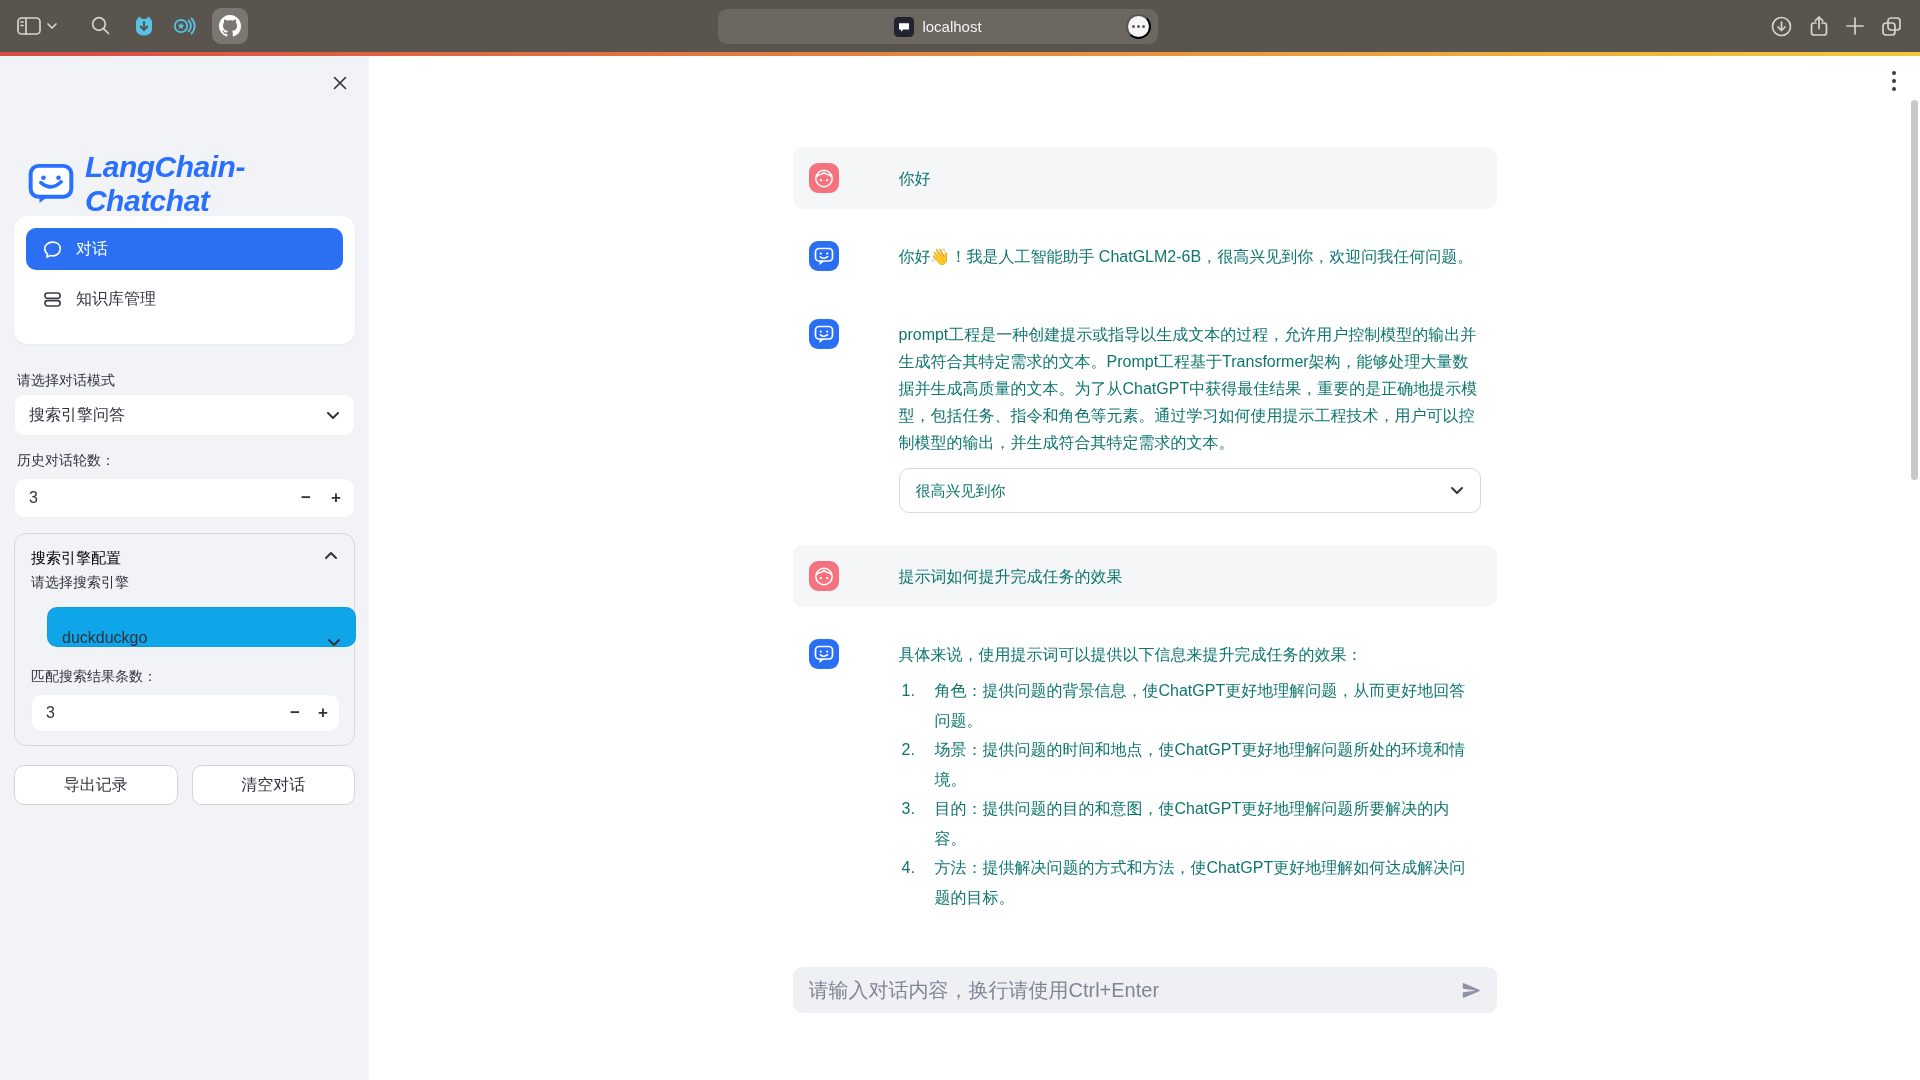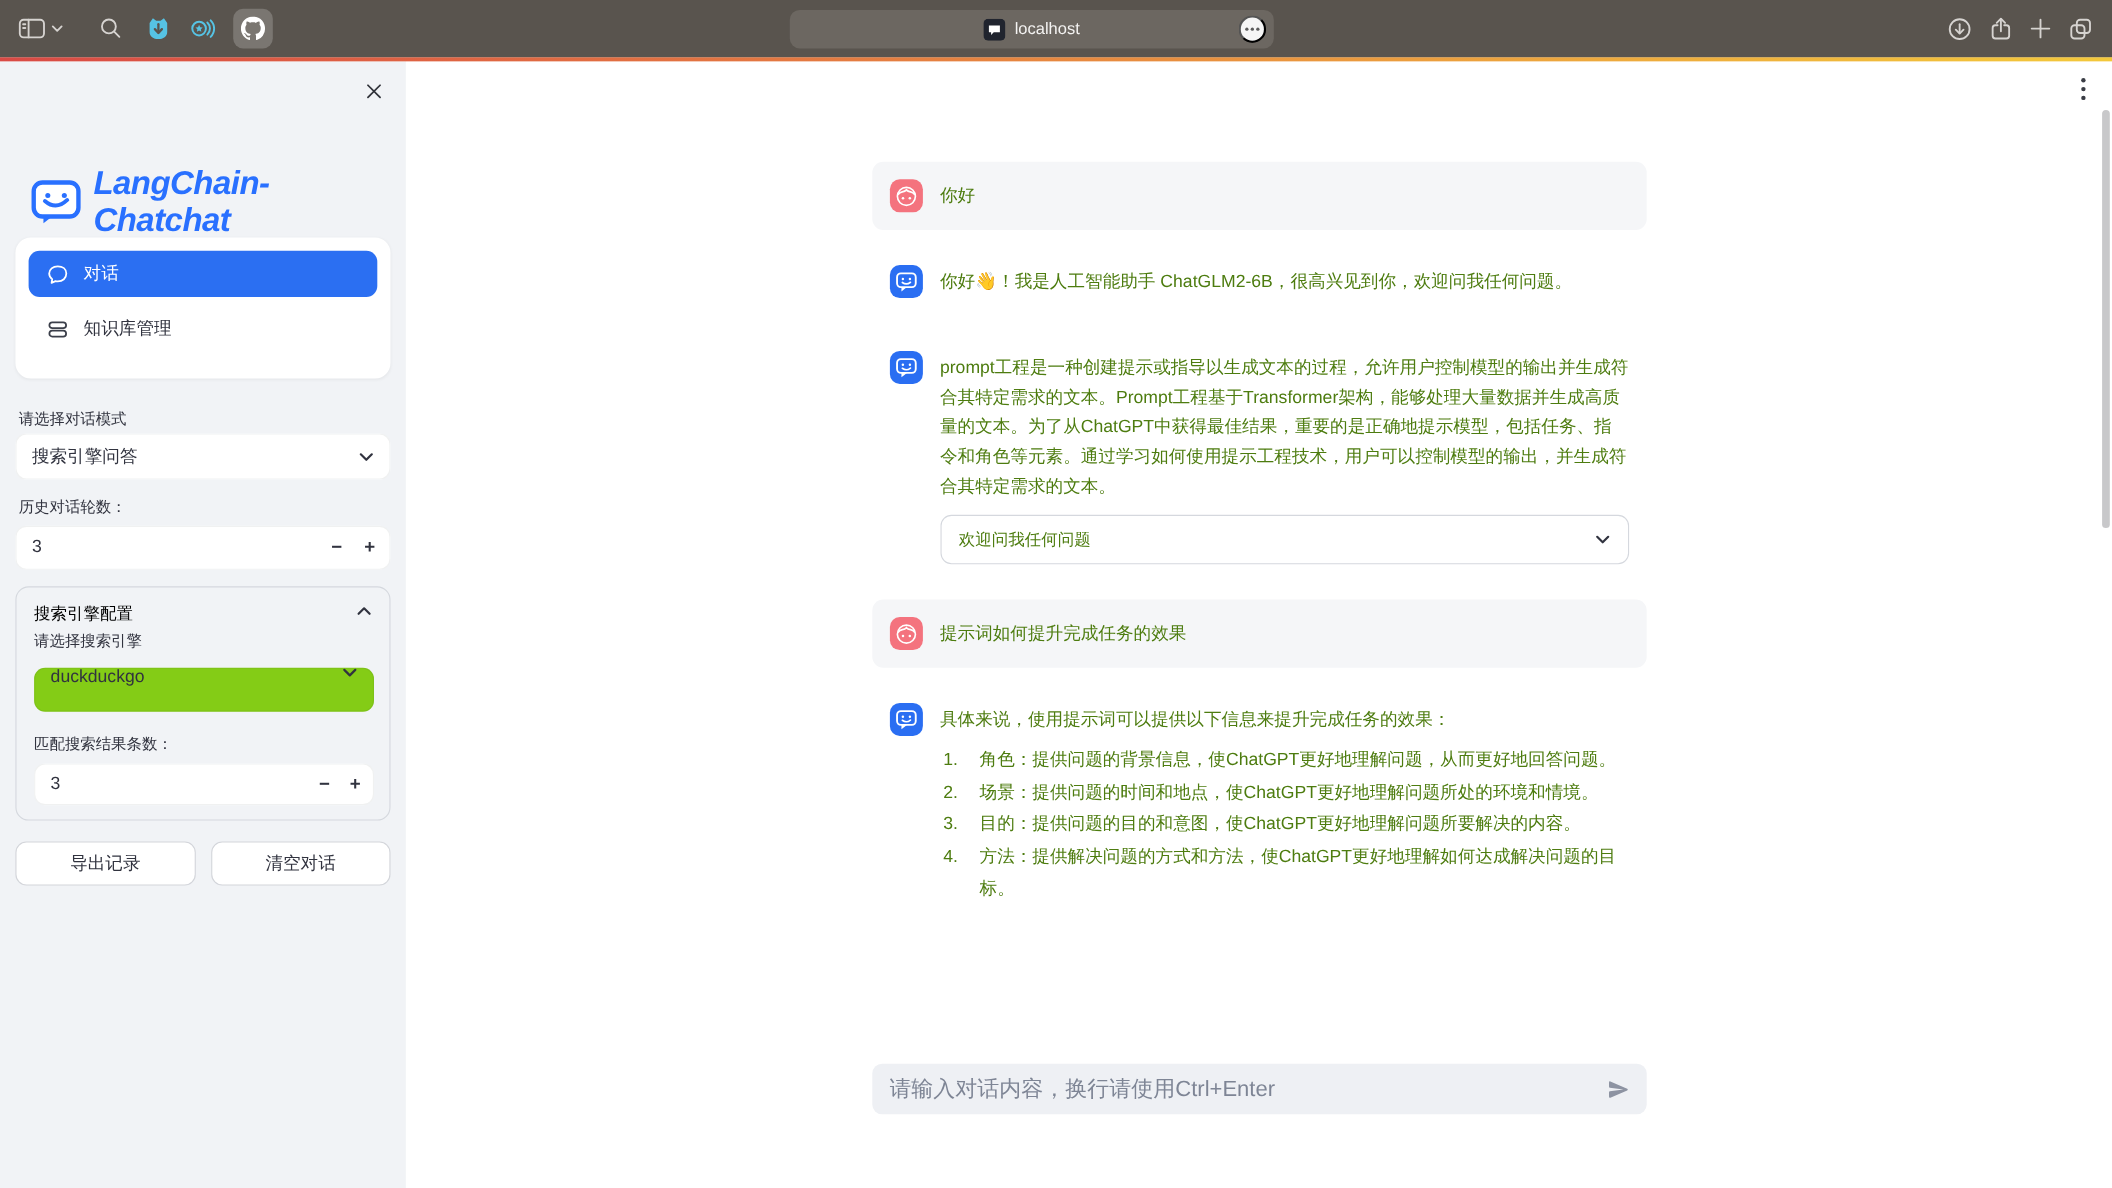--- a/index.html
+++ b/index.html
@@ -44,22 +44,22 @@
   .numinput { position:absolute; left:14px; width:341px; height:40px; background:#fff; border-radius:10px;
     display:flex; align-items:center; padding:0 15px; font-size:16px;
     box-shadow:inset 0 0 0 1px rgba(49,51,63,0.07); }
   .step { position:absolute; top:0; height:100%; width:30px; display:flex; align-items:center;
     justify-content:center; font-size:17px; font-weight:bold; color:#31333f; background:none; border:none; cursor:pointer; }
   .expander { position:absolute; top:477px; left:14px; width:341px; height:213px;
     border:1px solid #d5d8de; border-radius:12px; }
   .exp-head { position:relative; padding:15px 16px 0 16px; font-size:15px; color:#000000; cursor:pointer; }
   .exp-head .chev { position:absolute; right:16px; top:17px; }
   .exp-label { position:absolute; left:16px; font-size:14px; }
-  .exp-select { position:absolute; left:16px; width:309px; height:40px; background:#84cc16; border-radius:10px;
-    display:flex; align-items:flex-start; padding:0 15px; font-size:16px; cursor:pointer;
+  .exp-select { position:absolute; left:32px; width:309px; height:40px; background:#0ea5e9; border-radius:10px;
+    display:flex; align-items:flex-end; padding:0 15px; font-size:16px; cursor:pointer;
     box-shadow:inset 0 0 0 1px rgba(49,51,63,0.07); }
   .exp-num { position:absolute; left:16px; width:309px; height:38px; background:#fff; border-radius:10px;
     display:flex; align-items:center; padding:0 15px; font-size:16px;
     box-shadow:inset 0 0 0 1px rgba(49,51,63,0.07); }
   .btn-row { position:absolute; top:709px; left:14px; width:341px; display:flex; gap:14px; }
   .sb-btn { flex:1; height:40px; background:#fff; border:1px solid #d3d5da; border-radius:10px;
     font-size:16px; color:#31333f; cursor:pointer; font-family:inherit; }
 
   
   .content { position:relative; flex:1; height:1024px; background:#fff; overflow:hidden; }
@@ -69,21 +69,21 @@
   .scroll-thumb { position:absolute; right:2px; top:44px; width:7px; height:380px; background:#c8c8ca; border-radius:4px; }
 
   .chat-viewport { position:absolute; left:0; right:0; top:0; height:911px; overflow:hidden; }
   .chat-col { width:704px; margin:0 auto; padding-top:91px; }
   .msg { display:flex; gap:16px; padding:16px; border-radius:10px; margin-bottom:16px; }
   .msg.user { background:#f5f6f8; }
   .avatar { width:30px; height:30px; border-radius:9px; flex-shrink:0; display:flex;
     align-items:center; justify-content:center; }
   .avatar.user-av { background:#f4737e; }
   .avatar.bot-av { background:#2a6ef2; }
-  .bubble { flex:1; font-size:16px; line-height:27px; color:#4d7c0f; padding-top:2px; }
+  .bubble { flex:1; font-size:16px; line-height:27px; color:#0f766e; padding-top:2px;margin-left:44px; }
   .kb-expander { margin:12px 0 0 0; height:45px; border:1px solid #d5d8de; border-radius:10px;
     display:flex; align-items:center; padding:0 16px; font-size:15px; cursor:pointer; }
   .kb-expander .chev { margin-left:auto; }
   .bubble p + p { margin-top:16px; }
   .bubble ol { margin-top:8px; list-style:none; counter-reset:n; }
   .bubble ol li { counter-increment:n; position:relative; padding-left:36px; line-height:29.5px; }
   .bubble ol li::before { content:counter(n) "."; position:absolute; left:3px; }
 
   .chat-input { position:absolute; bottom:67px; left:50%; transform:translateX(-50%); width:704px; height:46px;
     background:#eef0f4; border-radius:9px; display:flex; align-items:center; }
@@ -326,21 +326,21 @@
               <rect x="6.5" y="7.5" width="17" height="12.5" rx="3.5" stroke="#fff" stroke-width="1.7" fill="none"></rect>
               <path d="M10.5 20 V24 L15.5 20 Z" fill="#fff"></path>
               <circle cx="11.8" cy="12.6" r="1.1" fill="#fff"></circle>
                 <circle cx="18.2" cy="12.6" r="1.1" fill="#fff"></circle>
               <path d="M11.3 15.8 Q15 18.6 18.7 15.6" stroke="#fff" stroke-width="1.5" fill="none" stroke-linecap="round"></path>
               </svg>
           </div>
           <div class="bubble">
             <div>prompt工程是一种创建提示或指导以生成文本的过程，允许用户控制模型的输出并生成符合其特定需求的文本。Prompt工程基于Transformer架构，能够处理大量数据并生成高质量的文本。为了从ChatGPT中获得最佳结果，重要的是正确地提示模型，包括任务、指令和角色等元素。通过学习如何使用提示工程技术，用户可以控制模型的输出，并生成符合其特定需求的文本。</div>
             <div class="kb-expander">
-              <span>欢迎问我任何问题</span>
+              <span>很高兴见到你</span>
               <svg class="chev" width="14" height="9" viewBox="0 0 14 9">
                   <polyline points="2,2 7,7 12,2"></polyline>
                 </svg>
             </div>
           </div>
         </div>
 
         <div class="msg user">
           <div class="avatar user-av">
             <svg width="30" height="30" viewBox="0 0 30 30">

